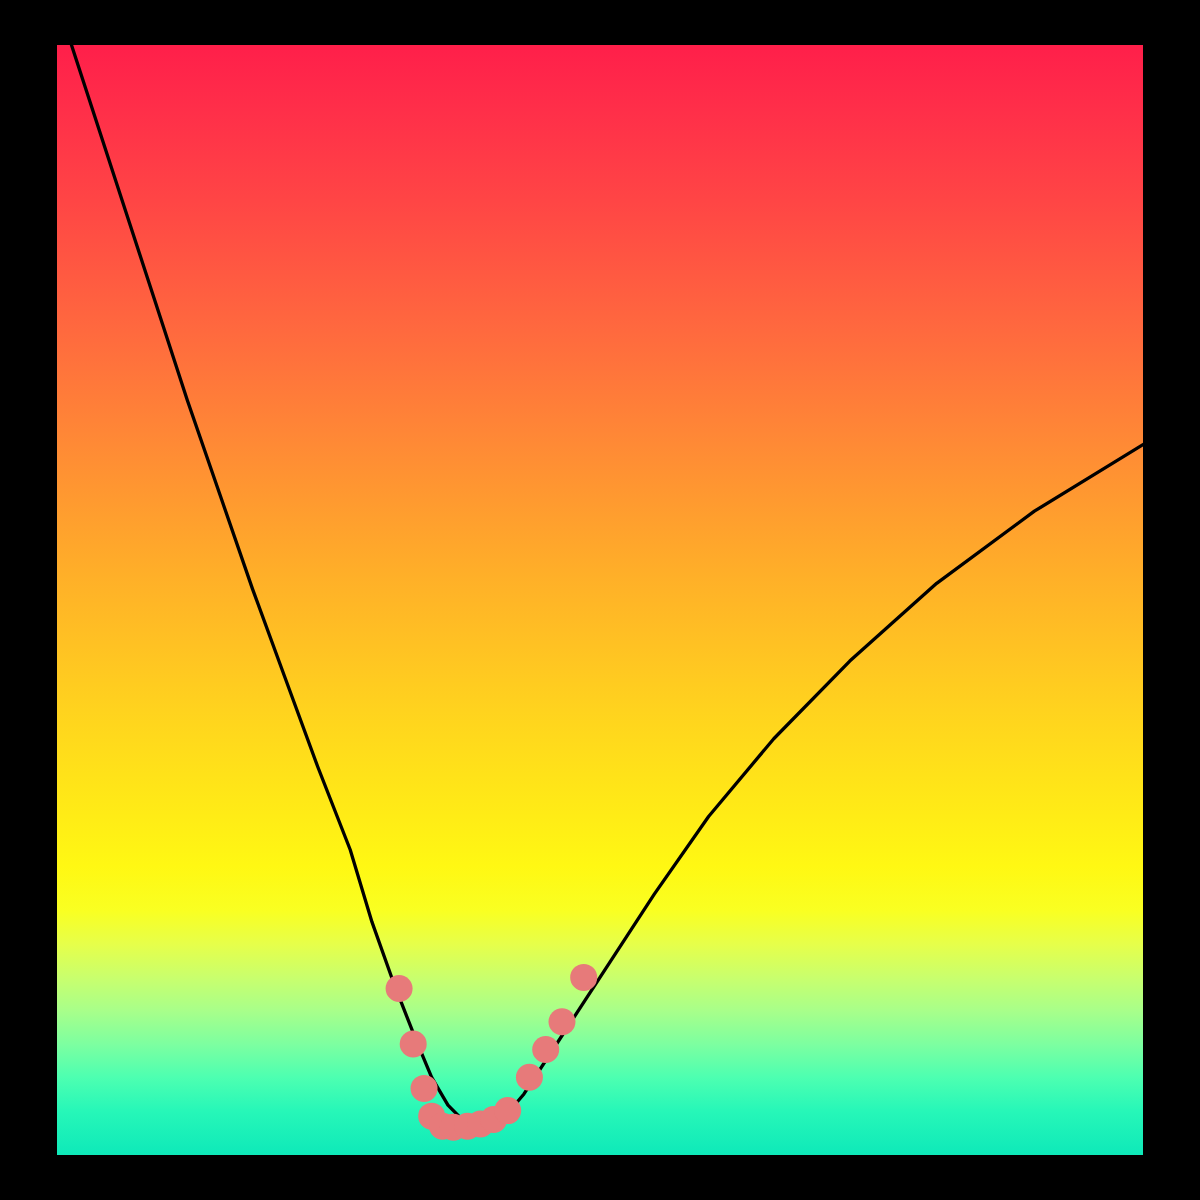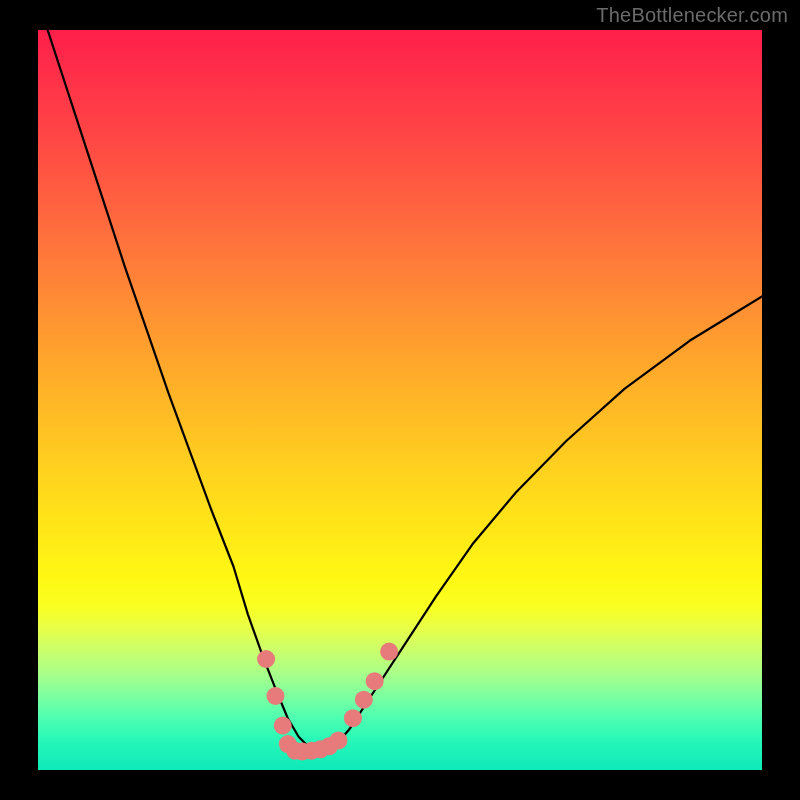--- a/index.html
+++ b/index.html
@@ -78,21 +78,20 @@
     top: 0;
     width: 100%;
     height: 100%;
     z-index: 3;
   }
 </style>
 </head>
 <body>
 
 <div class="frame">
-  <div class="watermark">TheBottlenecker.com</div>
   <div class="plot">
     <div class="gradient"></div>
     <svg class="curve" viewBox="0 0 724 740" preserveAspectRatio="none">
         <path d="M0.00 -29.60 L21.72 37.00 L43.44 103.60 L65.16 170.20 L86.88 236.80 L108.60 299.70 L130.32 362.60 L152.04 421.80 L173.76 481.00 L195.48 536.50 L209.96 584.60 L224.44 625.30 L238.92 662.30 L249.78 688.20 L260.64 706.70 L271.50 717.80 L282.36 721.50 L296.84 716.32 L311.32 699.30 L333.04 666.00 L362.00 621.60 L398.20 566.10 L434.40 514.30 L477.84 462.50 L528.52 410.70 L586.44 358.90 L651.60 310.80 L724.00 266.40" fill="none" stroke="#000" stroke-width="2.2" stroke-linecap="round" stroke-linejoin="round"></path>
       </svg>
     <svg class="dots" viewBox="0 0 724 740" preserveAspectRatio="none">
         <circle cx="228.06" cy="629.00" r="9" fill="#e77a7a"></circle>
         <circle cx="237.47" cy="666.00" r="9" fill="#e77a7a"></circle>
         <circle cx="244.71" cy="695.60" r="9" fill="#e77a7a"></circle>
         <circle cx="249.78" cy="714.10" r="9" fill="#e77a7a"></circle>

